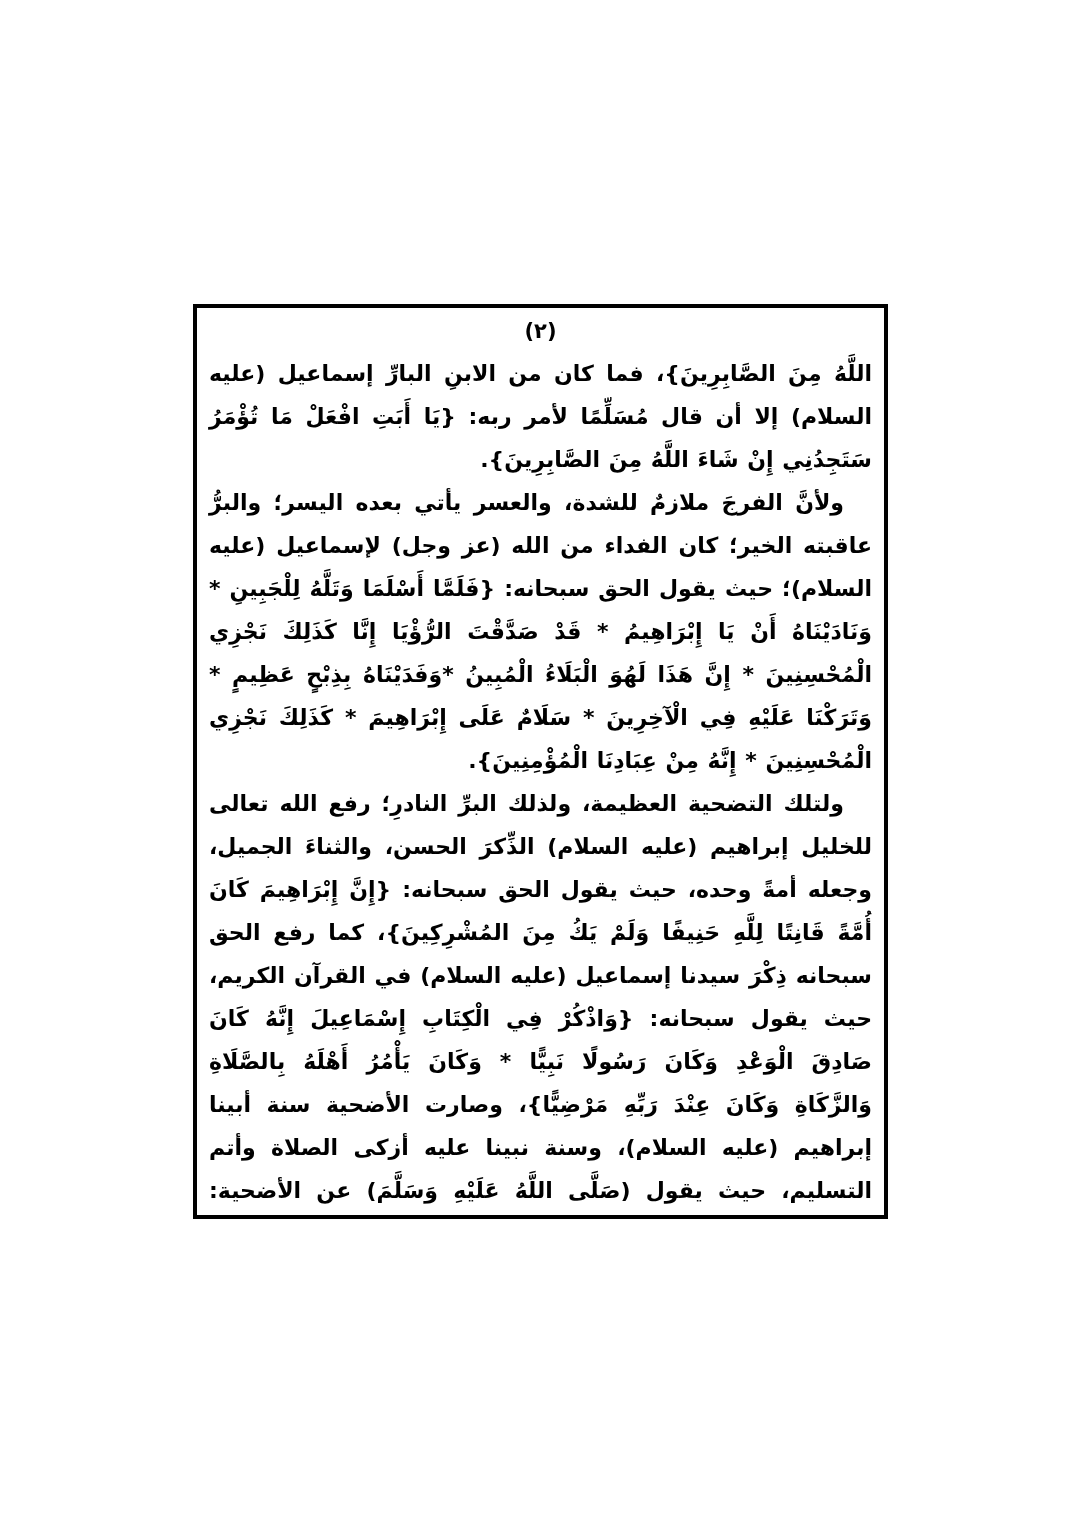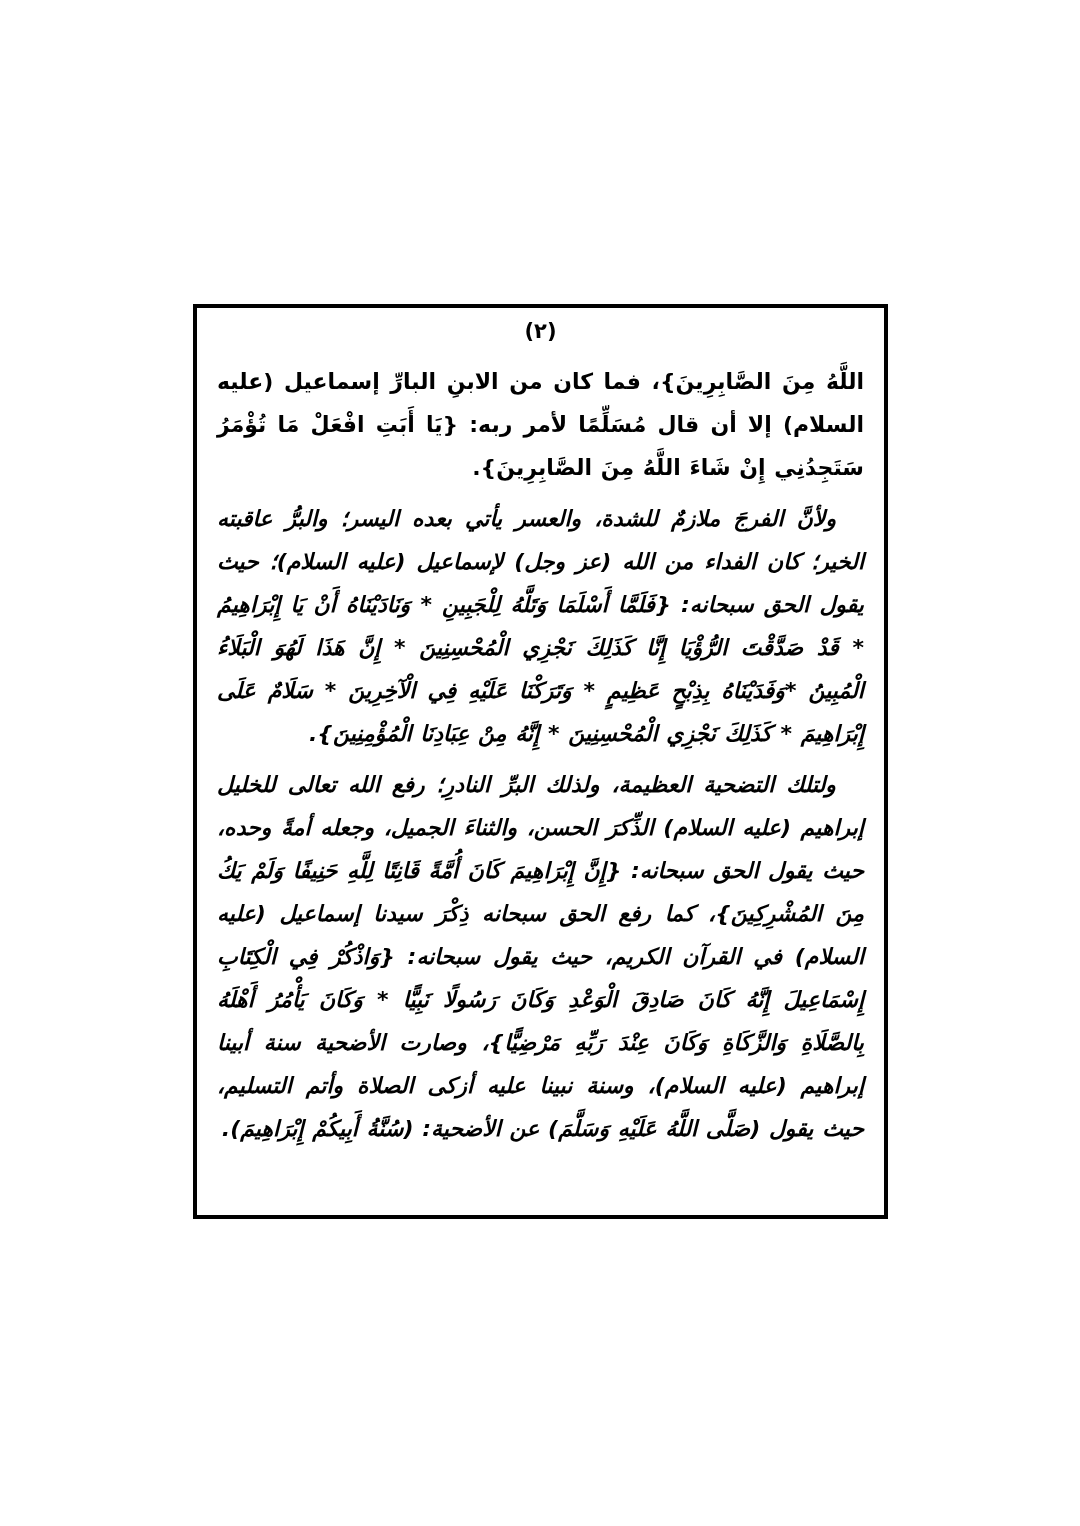--- a/index.html
+++ b/index.html
@@ -30,30 +30,29 @@
     overflow:hidden;
   }
   .page-number{
     text-align:center;
     font-size:21px;
     font-weight:bold;
     line-height:42px;
     letter-spacing:1px;
   }
   p.para{
-    margin:8px;
+    margin:0;
     font-size:22px;
     font-weight:bold;
     line-height:43px;
     text-align:justify;
     word-spacing:1px;
   }
   p.indent{
     text-indent:28px;
-    font-style:italic;
   }
 </style>
 </head>
 <body>
 
 <div class="page-frame">
   <div class="page-number">(٢)</div>
 
   <p class="para">اللَّهُ مِنَ الصَّابِرِينَ}، فما كان من الابنِ البارِّ إسماعيل (عليه السلام) إلا أن قال مُسَلِّمًا لأمر ربه: {يَا أَبَتِ افْعَلْ مَا تُؤْمَرُ سَتَجِدُنِي إِنْ شَاءَ اللَّهُ مِنَ الصَّابِرِينَ}.</p>
 

